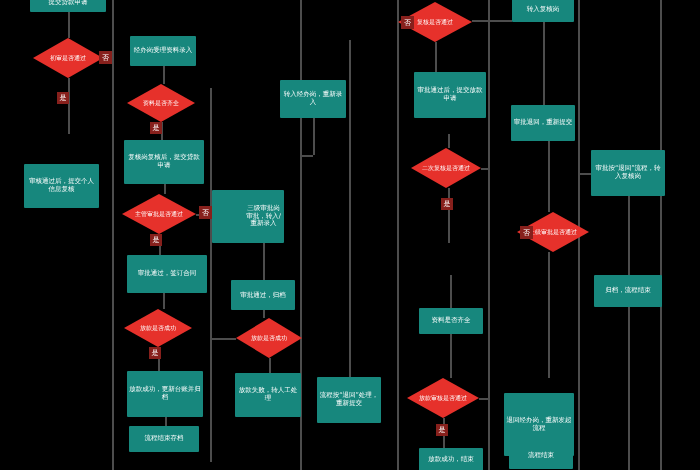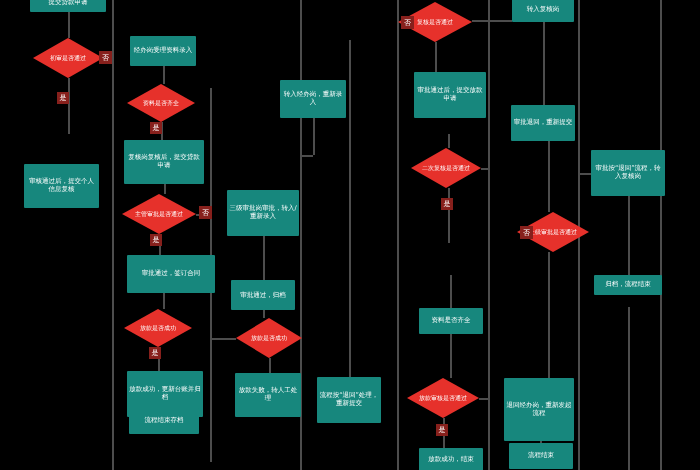--- a/index.html
+++ b/index.html
@@ -95,42 +95,42 @@
     <div class="edge" style="left: 628px; top: 196px; width: 2px; height: 79px;"></div>
     <div class="edge" style="left: 628px; top: 307px; width: 2px; height: 163px;"></div>
     <div class="edge" style="left: 540px; top: 424px; width: 2px; height: 19px;"></div>
     <div class="node process" style="left: 30px; top: -6px; width: 76px; height: 18px;">提交贷款申请</div>
     <div class="node decision" style="left: 33px; top: 38px; width: 70px; height: 40px;">初审是否通过</div>
     <div class="node process" style="left: 24px; top: 134px; width: 75px; height: 44px; margin-top: 30px;">审核通过后，提交个人信息复核</div>
     <div class="node process" style="left: 130px; top: 36px; width: 66px; height: 30px;">经办岗受理资料录入</div>
     <div class="node decision" style="left: 127px; top: 84px; width: 68px; height: 38px;">资料是否齐全</div>
     <div class="node process" style="left: 124px; top: 140px; width: 80px; height: 44px;">复核岗复核后，提交贷款申请</div>
     <div class="node decision" style="left: 122px; top: 194px; width: 74px; height: 40px;">主管审批是否通过</div>
-    <div class="node process" style="left: 127px; top: 255px; width: 88px; height: 38px;">审批通过，签订合同</div>
+    <div class="node process" style="left: 127px; top: 255px; width: 80px; height: 38px;">审批通过，签订合同</div>
     <div class="node decision" style="left: 124px; top: 309px; width: 68px; height: 38px;">放款是否成功</div>
     <div class="node process" style="left: 127px; top: 371px; width: 76px; height: 46px;">放款成功，更新台账并归档</div>
-    <div class="node process" style="left: 129px; top: 408px; width: 70px; height: 26px;">流程结束存档</div>
+    <div class="node process" style="left: 129px; top: 426px; width: 70px; height: 26px;">流程结束存档</div>
     <div class="node process" style="left: 280px; top: 80px; width: 66px; height: 38px;">转入经办岗，重新录入</div>
-    <div class="node process" style="left: 227px; top: 190px; width: 72px; height: 46px;">三级审批岗审批，转入/重新录入</div>
+    <div class="node process" style="left: 212px; top: 190px; width: 72px; height: 53px; padding-left: 33px;">三级审批岗审批，转入/重新录入</div>
     <div class="node process" style="left: 231px; top: 280px; width: 64px; height: 30px; font-family: Liberation Serif, serif;">审批通过，归档</div>
     <div class="node decision" style="left: 236px; top: 318px; width: 66px; height: 40px;">放款是否成功</div>
     <div class="node process" style="left: 235px; top: 373px; width: 66px; height: 44px;">放款失败，转人工处理</div>
     <div class="node process" style="left: 317px; top: 377px; width: 64px; height: 46px;">流程按“退回”处理，重新提交</div>
     <div class="node decision" style="left: 398px; top: 2px; width: 74px; height: 40px;">复核是否通过</div>
     <div class="node process" style="left: 512px; top: -2px; width: 62px; height: 24px;">转入复核岗</div>
     <div class="node process" style="left: 414px; top: 72px; width: 72px; height: 46px;">审批通过后，提交放款申请</div>
     <div class="node decision" style="left: 411px; top: 148px; width: 70px; height: 40px;">二次复核是否通过</div>
     <div class="node process" style="left: 419px; top: 308px; width: 64px; height: 26px;">资料是否齐全</div>
     <div class="node decision" style="left: 407px; top: 378px; width: 72px; height: 40px;">放款审核是否通过</div>
     <div class="node process" style="left: 419px; top: 448px; width: 64px; height: 24px;">放款成功，结束</div>
     <div class="node process" style="left: 511px; top: 105px; width: 64px; height: 36px;">审批退回，重新提交</div>
     <div class="node decision" style="left: 517px; top: 212px; width: 72px; height: 40px;">上级审批是否通过</div>
     <div class="node process" style="left: 591px; top: 150px; width: 74px; height: 46px;">审批按“退回”流程，转入复核岗</div>
-    <div class="node process" style="left: 594px; top: 275px; width: 68px; height: 20px;">归档，流程结束</div>
-    <div class="node process" style="left: 504px; top: 378px; width: 70px; height: 63px;">退回经办岗，重新发起流程</div>
+    <div class="node process" style="left: 594px; top: 275px; width: 68px; height: 32px;">归档，流程结束</div>
+    <div class="node process" style="left: 504px; top: 393px; width: 70px; height: 63px;">退回经办岗，重新发起流程</div>
     <div class="node process" style="left: 509px; top: 443px; width: 64px; height: 26px;">流程结束</div>
     <div class="tag" style="left: 99px; top: 51px; width: 13px; height: 13px;">否</div>
     <div class="tag" style="left: 57px; top: 92px; width: 12px; height: 12px;">是</div>
     <div class="tag" style="left: 150px; top: 122px; width: 12px; height: 12px;">是</div>
     <div class="tag" style="left: 199px; top: 206px; width: 13px; height: 13px;">否</div>
     <div class="tag" style="left: 150px; top: 234px; width: 12px; height: 12px;">是</div>
     <div class="tag" style="left: 149px; top: 347px; width: 12px; height: 12px;">是</div>
     <div class="tag" style="left: 401px; top: 16px; width: 13px; height: 13px;">否</div>
     <div class="tag" style="left: 441px; top: 198px; width: 12px; height: 12px;">是</div>
     <div class="tag" style="left: 436px; top: 424px; width: 12px; height: 12px;">是</div>

